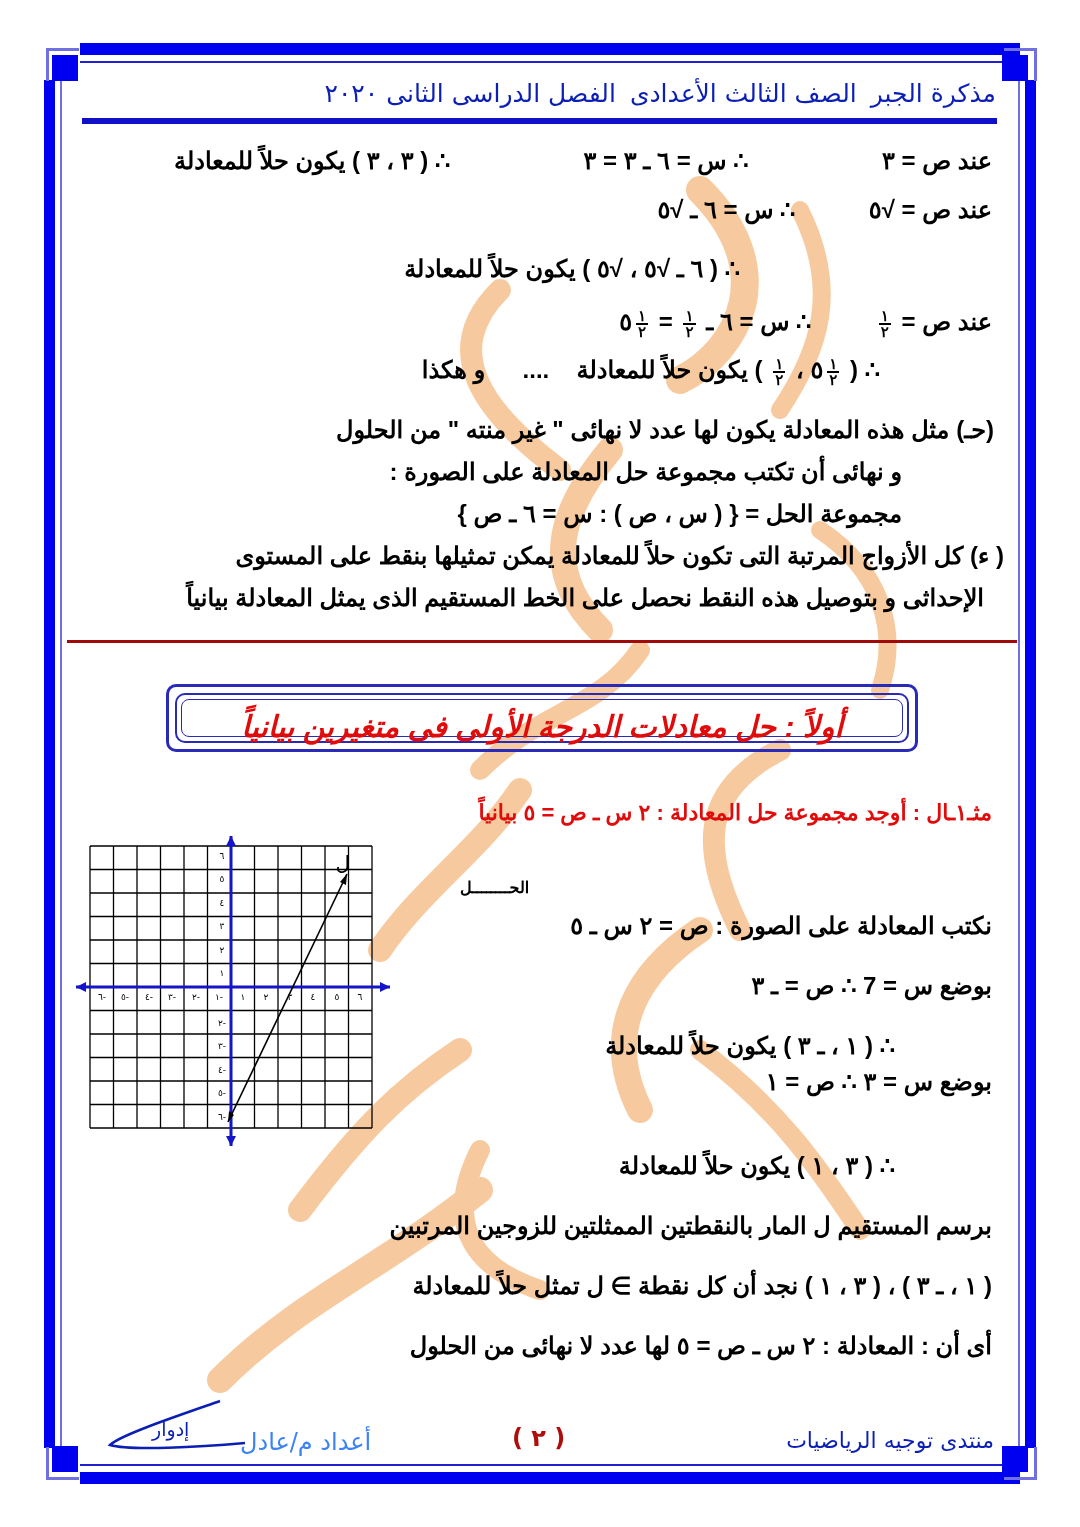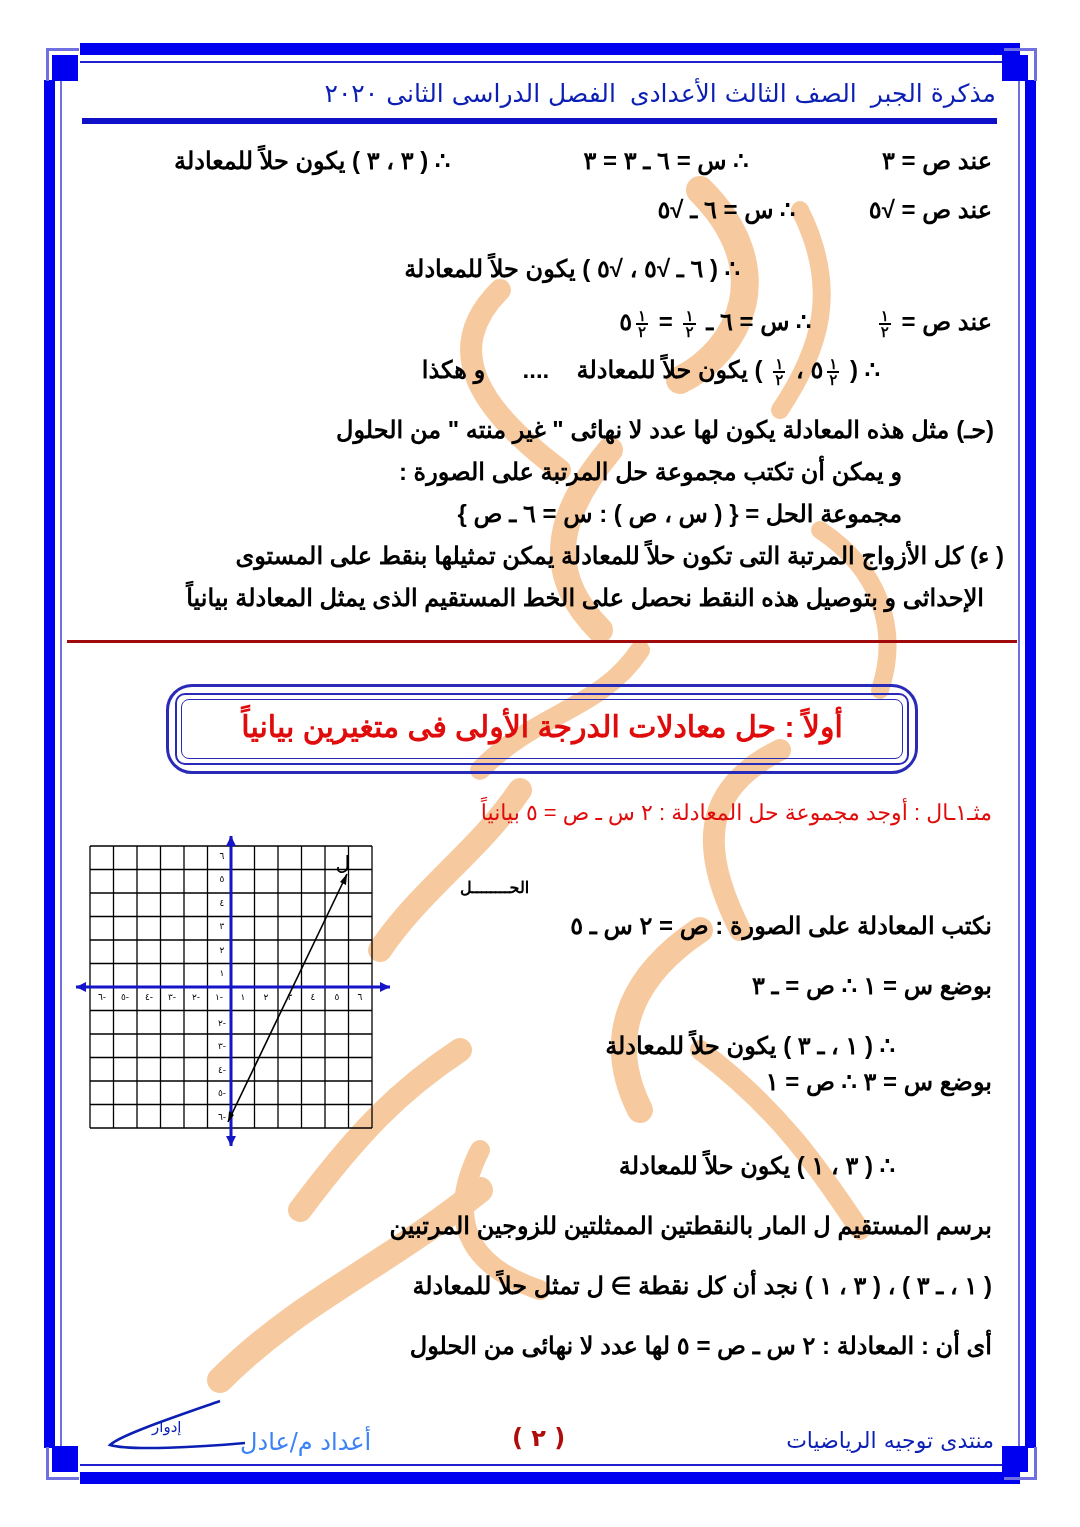--- a/index.html
+++ b/index.html
@@ -34,32 +34,32 @@
   .line { position:absolute; right:88px; font-family:"Liberation Sans", sans-serif;
           font-weight:bold; font-size:24px; white-space:nowrap; direction:rtl; }
   .gap { display:inline-block; }
   .frac { display:inline-flex; flex-direction:column; align-items:center; vertical-align:middle;
           font-size:15px; line-height:14px; margin:0 4px; }
   .frac .num { border-bottom:2px solid #000; padding:0 2px; }
 
   .red-rule { position:absolute; left:67px; top:640px; width:950px; height:3px; background:#a00a0a; }
 
   
-  .title-box { position:absolute; left:166px; top:684px; width:752px; height:90px;
-               border:3px solid #2a2ab8; border-radius:26px; box-sizing:border-box; }
+  .title-box { position:absolute; left:166px; top:684px; width:752px; height:68px;
+               border:3px solid #2a2ab8; border-radius:10px; box-sizing:border-box;font-style:italic; }
   .title-box-inner { position:absolute; left:6px; top:6px; right:6px; bottom:6px;
                      border:2px solid #2a2ab8; border-radius:10px; }
   .title-box-inner2 { position:absolute; left:4px; top:4px; right:4px; bottom:4px;
                       border:1px solid #2a2ab8; border-radius:8px; }
   .title-text { position:absolute; left:0; right:0; top:22px; text-align:center;
                 font-family:"Liberation Sans", sans-serif; font-weight:bold; font-size:30px;
                 color:#e00c0c; direction:rtl; }
 
   .example { position:absolute; right:88px; top:800px; font-family:"Liberation Sans", sans-serif;
-             font-weight:normal; font-size:22px; color:#e00c0c; white-space:nowrap; direction:rtl; }
+             font-weight:bold; font-size:22px; color:#e00c0c; white-space:nowrap; direction:rtl; }
   .solution-head { position:absolute; left:460px; top:852px; font-family:"Liberation Sans", sans-serif;
                    font-weight:bold; font-size:16px; direction:rtl;margin-top:26px; }
 
   
   .graph { position:absolute; left:72px; top:834px; width:322px; height:316px; }
 
   
   .footer-left  { position:absolute; left:240px; top:1428px; font-size:24px; color:#3b82f6; direction:rtl; }
   .footer-sign  { position:absolute; left:100px; top:1395px; width:150px; height:60px; }
   .footer-page  { position:absolute; left:512px; top:1424px; font-size:24px; color:#b00c0c; font-weight:bold; }
@@ -158,42 +158,42 @@
       <span>٢</span>
     </span>
   <span>) يكون حلاً للمعادلة</span>
   <span class="gap" style="width:14px"></span>
   <span>....</span>
   <span class="gap" style="width:24px"></span>
   <span>و هكذا</span>
 </div>
 
 <div class="line" style="top:416px; right:86px;">(حـ)  مثل هذه المعادلة يكون لها عدد لا نهائى " غير منته " من الحلول</div>
-<div class="line" style="top:458px; right:178px;">و يمكن أن تكتب مجموعة حل المرتبة على الصورة :</div>
+<div class="line" style="top:458px; right:178px;">و نهائى أن تكتب مجموعة حل المعادلة على الصورة :</div>
 <div class="line" style="top:500px; right:178px;">مجموعة الحل = { ( س ، ص ) : س = ٦ ـ ص }</div>
 <div class="line" style="top:542px; right:76px;">( ء) كل الأزواج المرتبة التى تكون حلاً للمعادلة يمكن تمثيلها بنقط على المستوى</div>
 <div class="line" style="top:584px; right:96px;">الإحداثى  و بتوصيل هذه النقط نحصل على الخط المستقيم الذى يمثل المعادلة بيانياً</div>
 
 <div class="red-rule"></div>
 
 <div class="title-box">
   <div class="title-box-inner">
       <div class="title-box-inner2"></div>
     </div>
   <div class="title-text">أولاً : حل معادلات الدرجة الأولى فى متغيرين بيانياً</div>
 </div>
 
 <div class="example">
   <span>مثـ١ـال :</span>
   <span>أوجد مجموعة حل المعادلة :  ٢ س ـ ص = ٥   بيانياً</span>
 </div>
 <div class="solution-head">الحــــــــل</div>
 
 <div class="line" style="top:912px;">نكتب المعادلة على الصورة : ص = ٢ س ـ ٥</div>
-<div class="line" style="top:972px;">بوضع  س = ١      ∴ ص = ـ ٣</div>
+<div class="line" style="top:972px;">بوضع  س = 7      ∴ ص = ـ ٣</div>
 <div class="line" style="top:1032px; right:185px;">∴   ( ١ ، ـ ٣ )  يكون حلاً للمعادلة</div>
 <div class="line" style="top:1068px;margin-left:32px;">بوضع  س = ٣       ∴ ص = ١</div>
 <div class="line" style="top:1152px; right:185px;">∴   ( ٣ ، ١ )      يكون حلاً للمعادلة</div>
 <div class="line" style="top:1212px;text-align:center;">برسم المستقيم ل  المار بالنقطتين الممثلتين للزوجين المرتبين</div>
 <div class="line" style="top:1272px;">( ١ ، ـ ٣ )  ،  ( ٣ ، ١ )  نجد أن كل نقطة ∋ ل  تمثل حلاً للمعادلة</div>
 <div class="line" style="top:1332px;">أى أن : المعادلة : ٢ س ـ ص = ٥    لها عدد لا نهائى من الحلول</div>
 
 <svg class="graph" viewBox="0 0 322 316">
 
   <g stroke="#000" stroke-width="1.3">
@@ -262,16 +262,16 @@
       <text x="150" y="215">-٣</text>
       <text x="150" y="239">-٤</text>
     <text x="150" y="262">-٥</text>
       <text x="150" y="286">-٦</text>
   </g>
 </svg>
 
 <svg class="footer-sign" viewBox="0 0 150 60">
   <path d="M120 6 C 80 20, 20 40, 10 50 C 30 56, 100 52, 145 48" fill="none" stroke="#0c1fb4" stroke-width="2.5"></path>
 </svg>
-<div style="position:absolute; left:152px; top:1418px; font-size:15px; color:#0c1fb4;">إدوار</div>
+<div style="position:absolute; left:152px; top:1418px; font-size:19px; color:#0c1fb4;">إدوار</div>
 <div class="footer-left">أعداد م/عادل</div>
 <div class="footer-page">( ٢ )</div>
 <div class="footer-right">منتدى توجيه الرياضيات</div>
 
 </body></html>

